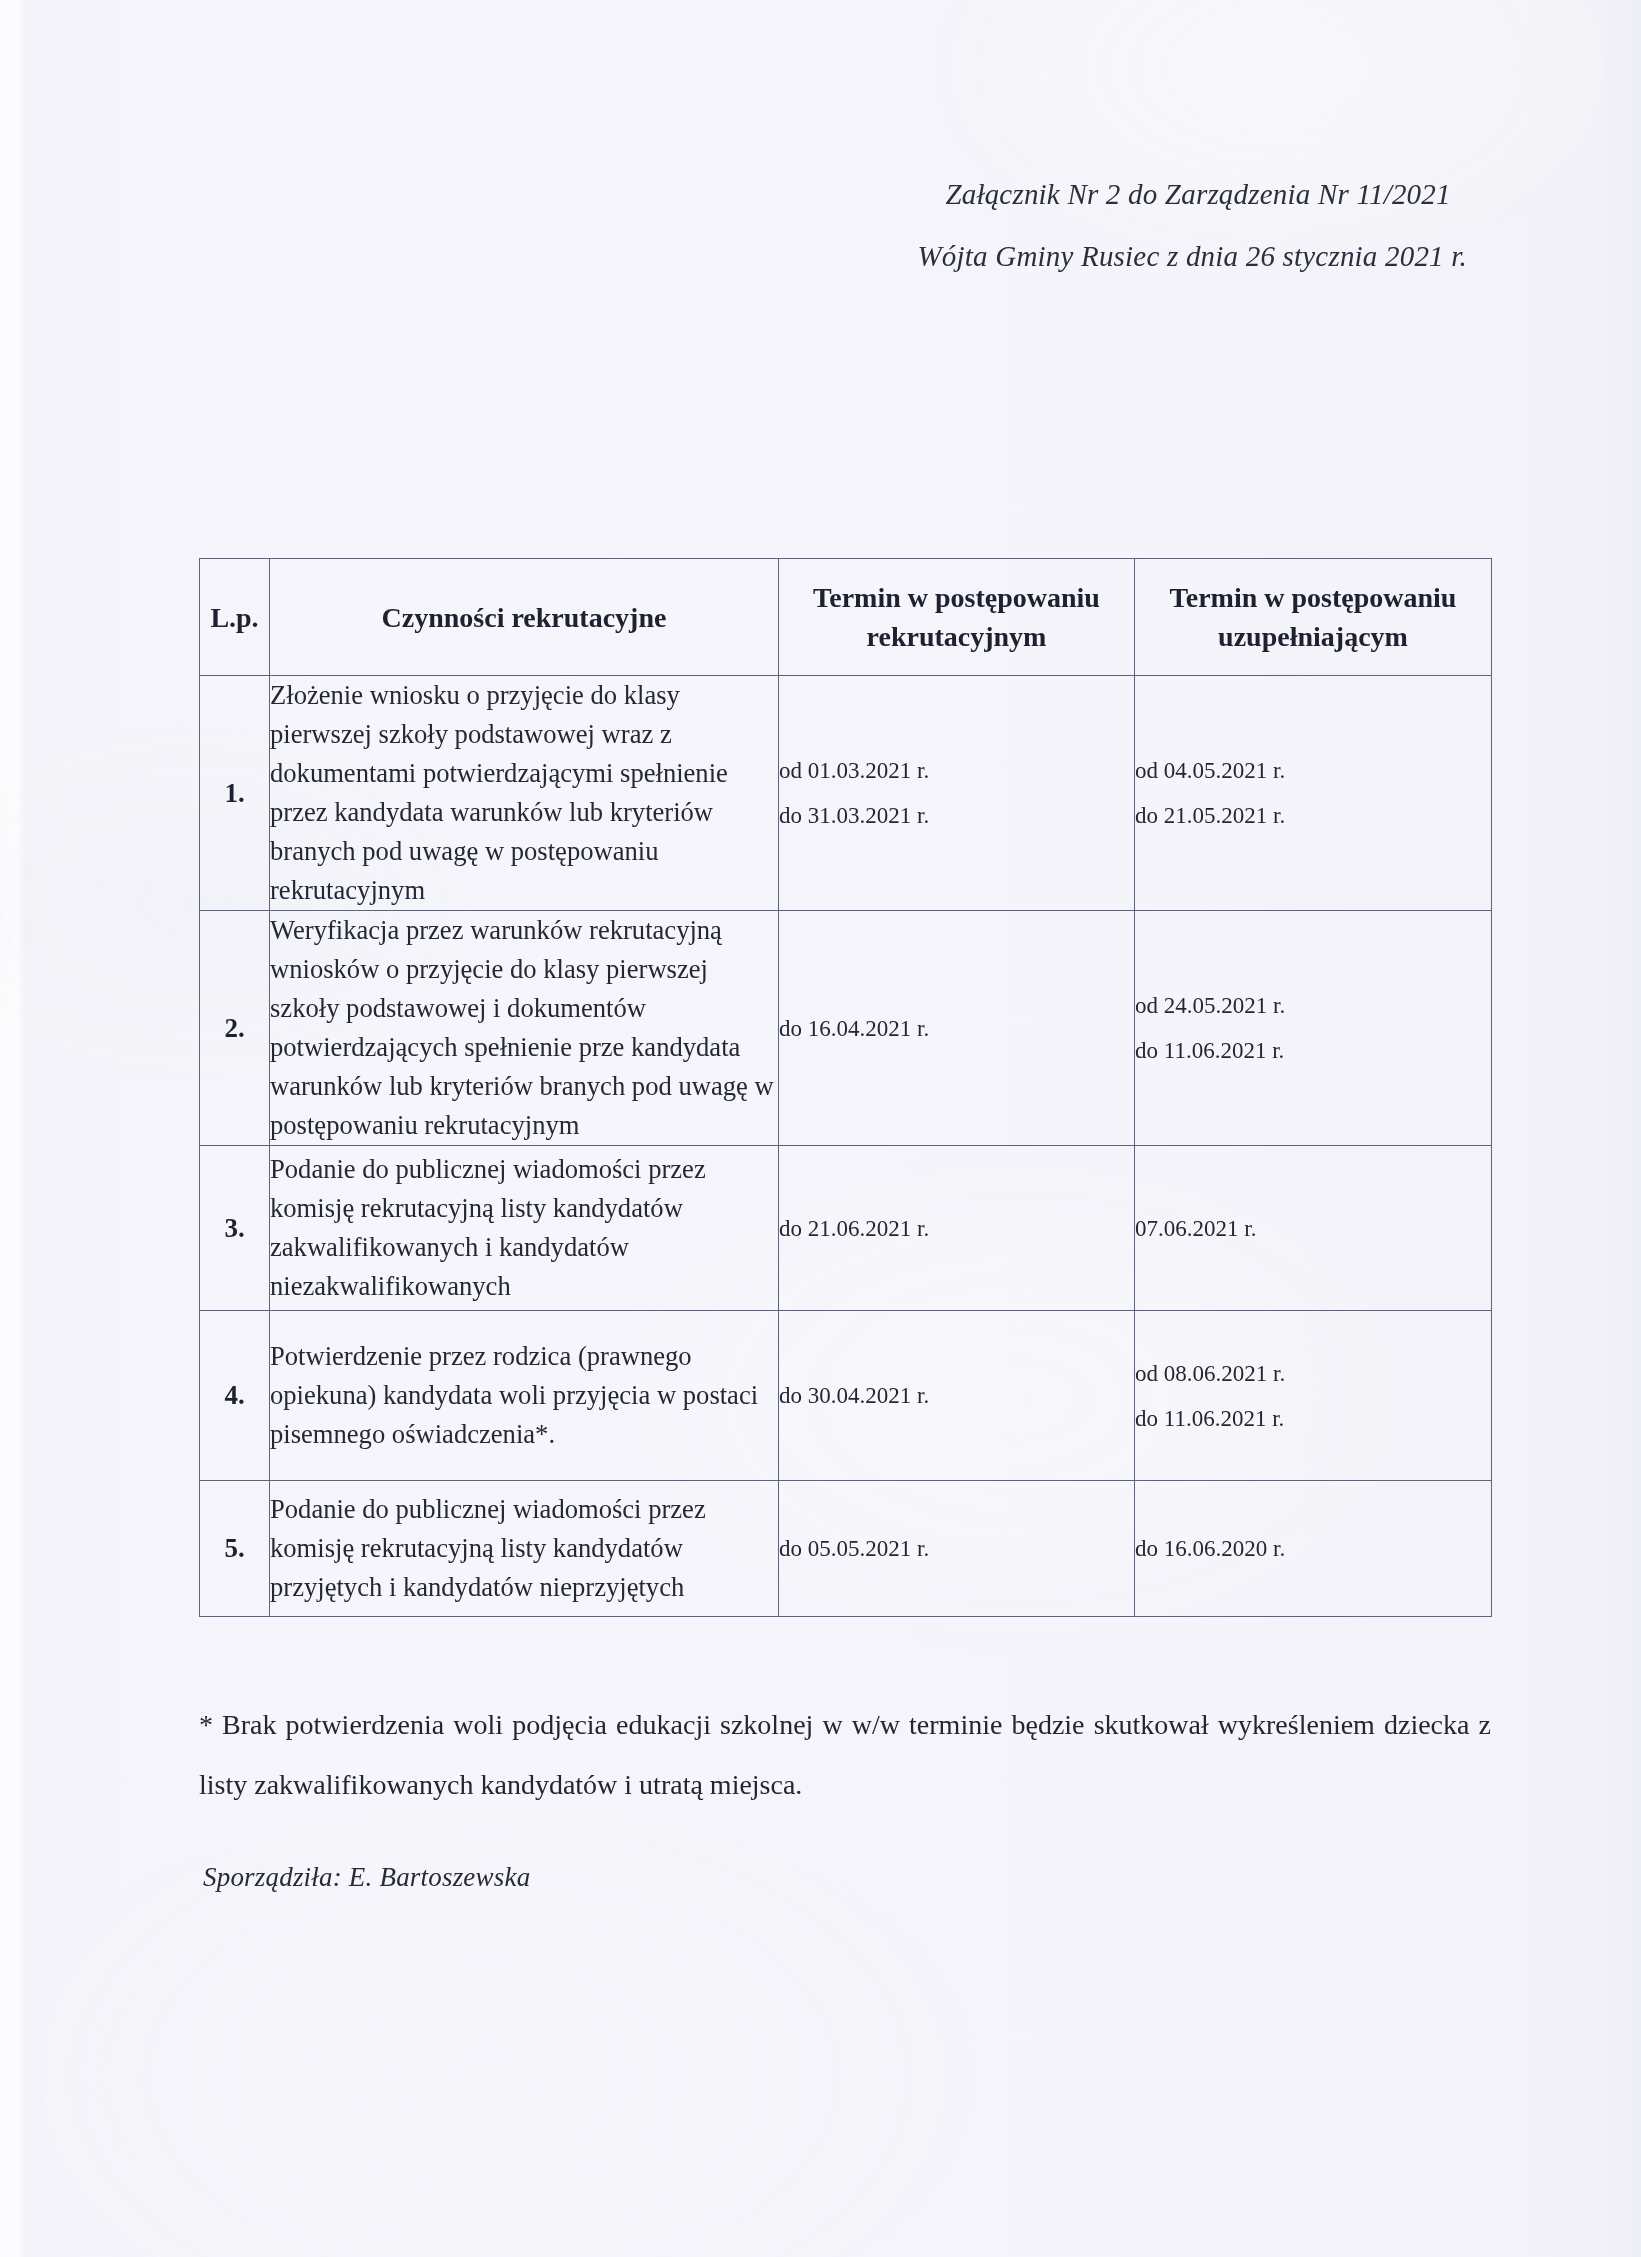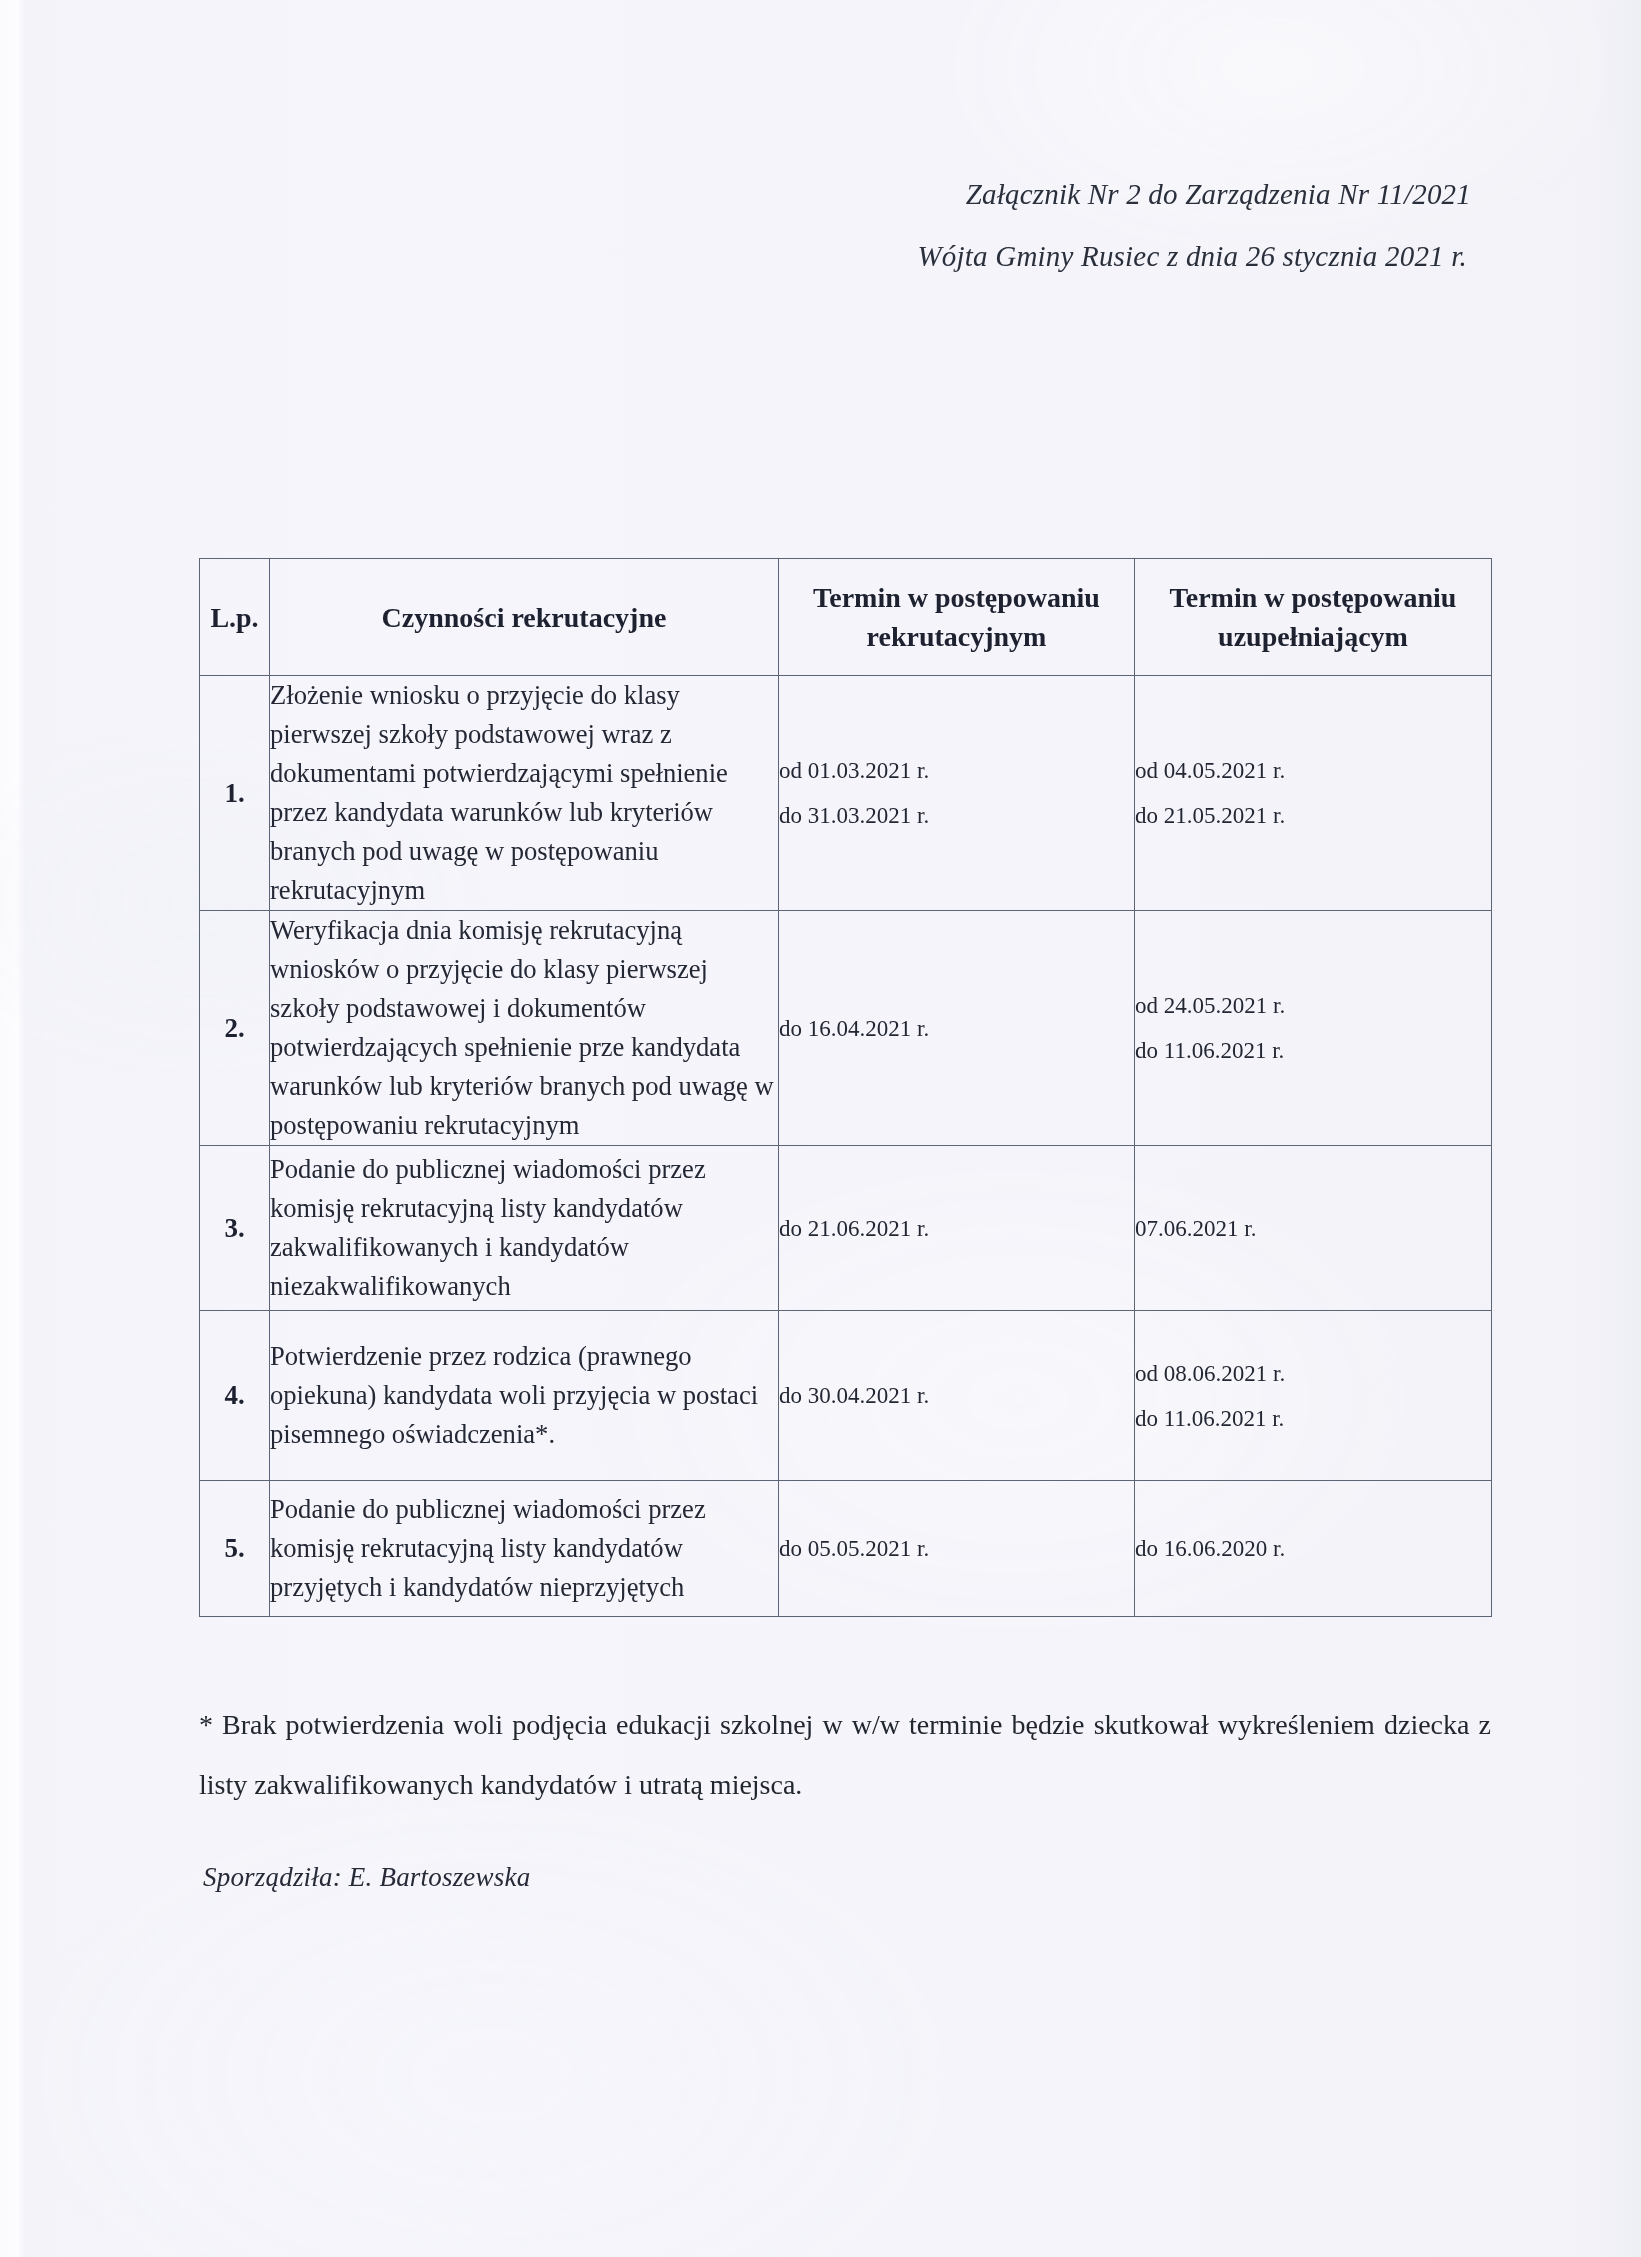--- a/index.html
+++ b/index.html
@@ -48,21 +48,21 @@
     position: relative;
     z-index: 1;
     height: 100%;
   }
 
   
   .ref-block {
     position: absolute;
     top: 180px;
     right: 170px;
-    text-align: right;
+    text-align: center;
     font-style: italic;
     font-size: 29px;
     line-height: 1.0;
     color: #2a2f3c;
     letter-spacing: 0.2px;
   }
   .ref-line-1 { margin: 0 0 33px 11.6px; white-space: nowrap; }
   .ref-line-2 { margin: 4px; white-space: nowrap; }
 
   
@@ -212,21 +212,21 @@
               <span class="dline">do 31.03.2021 r.</span>
             </td>
             <td class="cell-date">
               <span class="dline">od 04.05.2021 r.</span>
               <span class="dline">do 21.05.2021 r.</span>
             </td>
           </tr>
 
           <tr class="r2">
             <td class="cell-num">2.</td>
-            <td class="cell-activity">Weryfikacja dnia komisję rekrutacyjną wniosków o przyjęcie do klasy pierwszej szkoły podstawowej i dokumentów potwierdzających spełnienie prze kandydata warunków lub kryteriów branych pod uwagę w postępowaniu rekrutacyjnym</td>
+            <td class="cell-activity">Weryfikacja przez warunków rekrutacyjną wniosków o przyjęcie do klasy pierwszej szkoły podstawowej i dokumentów potwierdzających spełnienie prze kandydata warunków lub kryteriów branych pod uwagę w postępowaniu rekrutacyjnym</td>
             <td class="cell-date">
               <span class="dline">do 16.04.2021 r.</span>
             </td>
             <td class="cell-date">
               <span class="dline">od 24.05.2021 r.</span>
               <span class="dline">do 11.06.2021 r.</span>
             </td>
           </tr>
 
           <tr class="r3">

